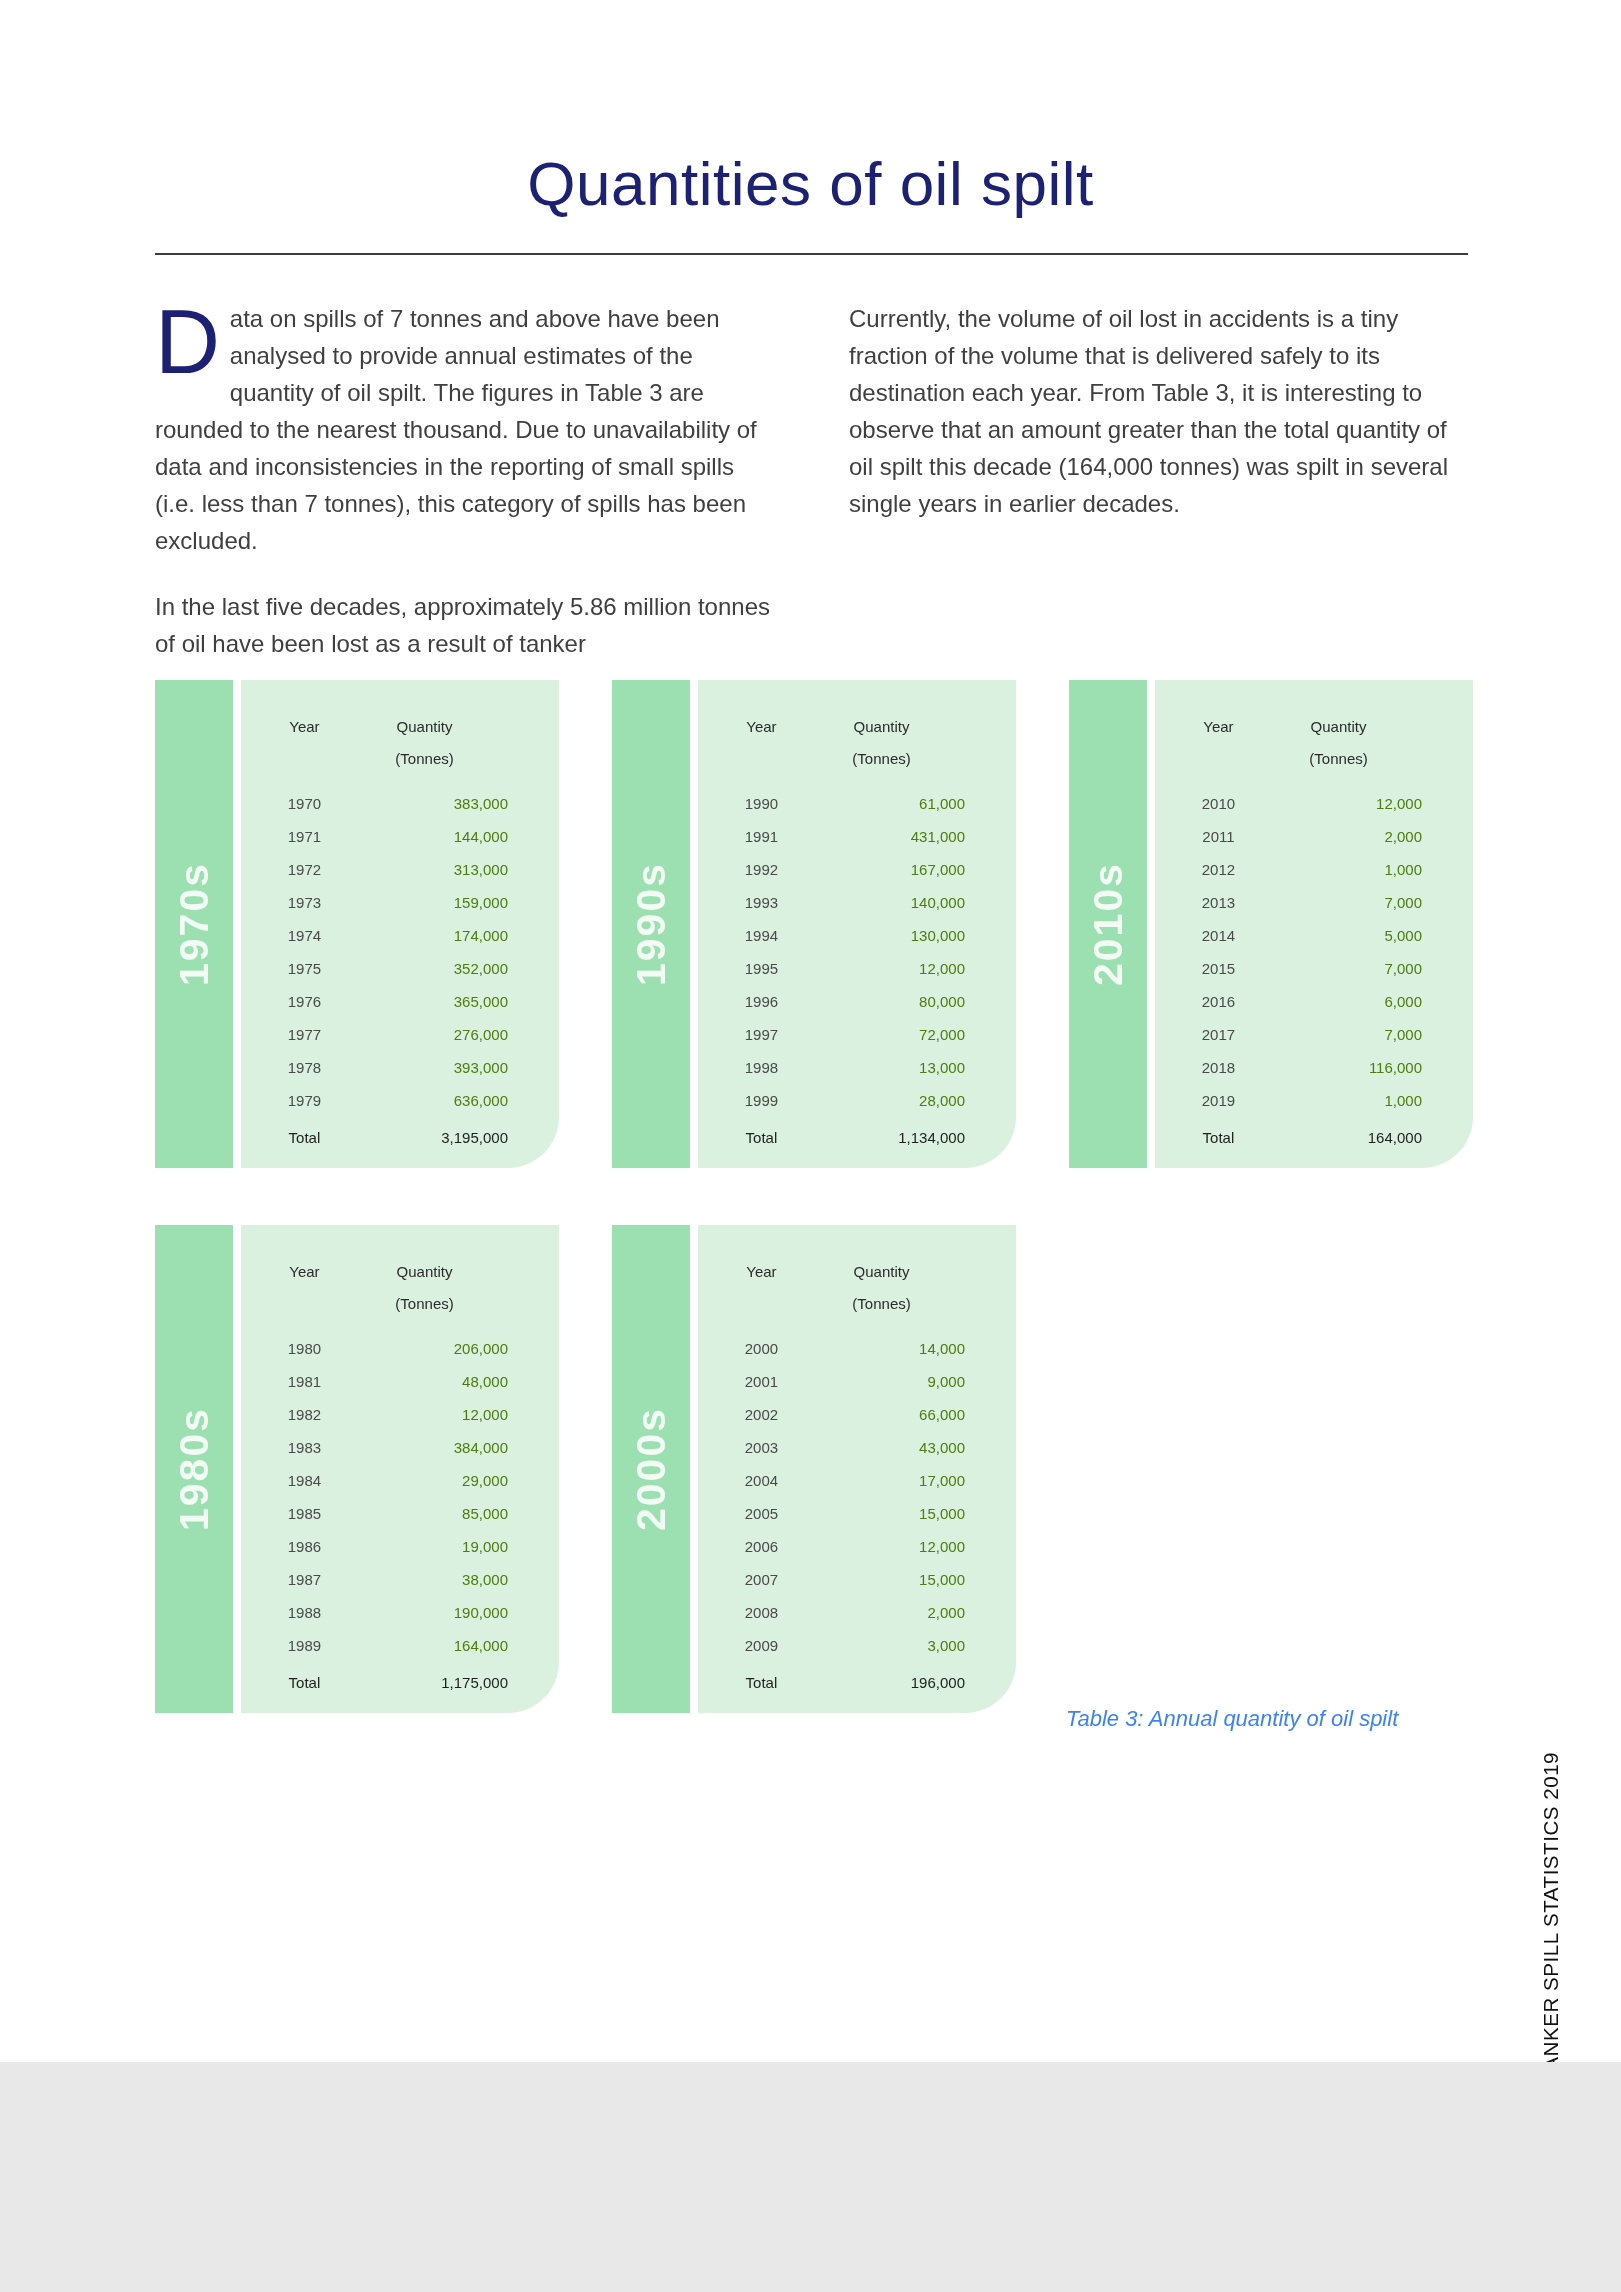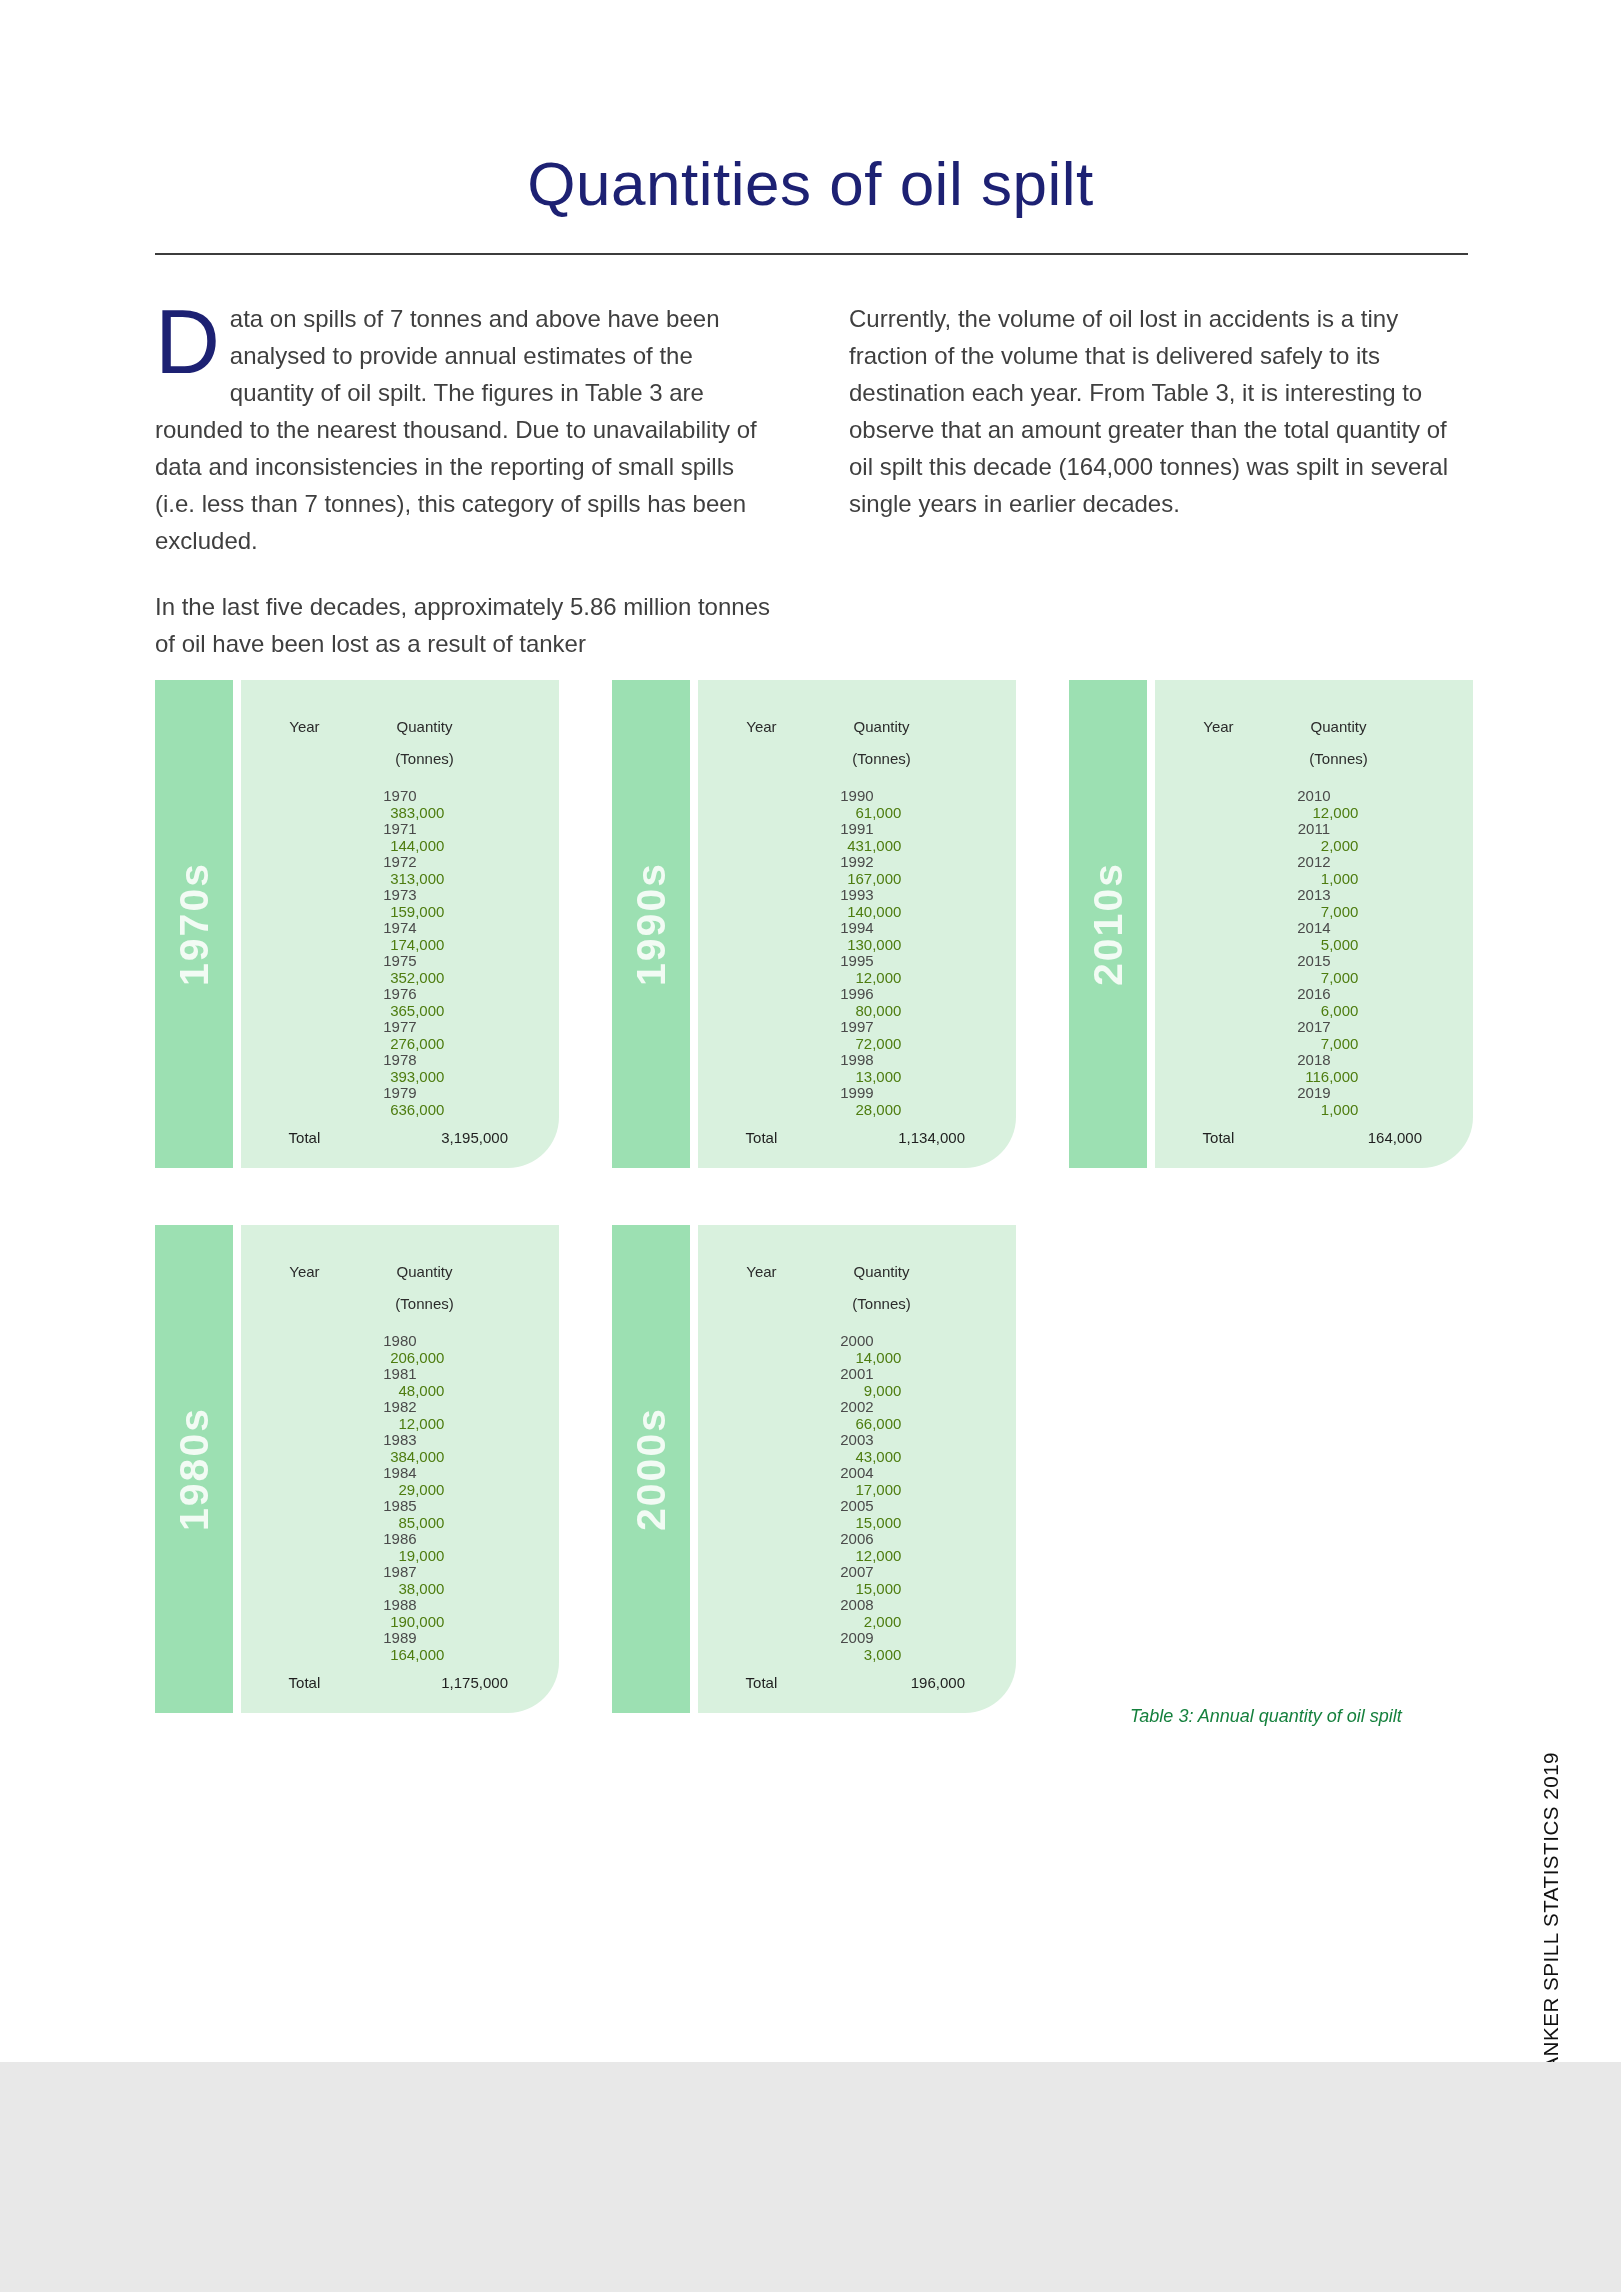--- a/index.html
+++ b/index.html
@@ -43,28 +43,28 @@
     writing-mode:vertical-rl; transform:rotate(180deg);
     color:#f2fbf4; font-size:41px; font-weight:700; letter-spacing:2px;
   }
   .dbody {
     flex:1; background:#d9f1de; border-bottom-right-radius:51px;
     padding-top:31px; box-sizing:border-box; font-size:15px; color:#2f2f2f;
   }
   .thead { display:flex; line-height:32px; margin-bottom:11.8px; color:#2b2b2b; }
   .th-year { width:40%; text-align:center; }
   .th-qty  { width:60%; text-align:center; padding-right:78px; box-sizing:border-box; }
-  .trow { display:flex; height:33px; align-items:center;flex-direction:column; }
+  .trow { display:flex; height:33px; align-items:center; }
   .tcell.yr  { width:40%; text-align:center; color:#4a4a4a; }
   .tcell.qty { width:60%; text-align:right; padding-right:51px; box-sizing:border-box; color:#4d7c0f; }
   .trow-total { display:flex; margin-top:11.8px; font-weight:400; color:#1f1f1f;align-items:flex-end; }
   .trow-total .tcell.yr, .trow-total .tcell.qty { color:#1f1f1f; }
   .table-caption {
-    position:absolute; top:1706px; left:1130px; width:404px;
-    font-size:18px; font-style:italic; color:#15803d;
+    position:absolute; top:1706px; left:1066px; width:404px;
+    font-size:22px; font-style:italic; color:#3b82f6;
   }
   
   .sidebar-vertical {
     position:absolute; left:1539px; top:1661px; height:461px; width:27.4px;
     writing-mode:vertical-rl; transform:rotate(180deg);
     font-size:20.6px; color:#111; letter-spacing:0.5px; z-index:6;
   }
   .corner-bar {
     position:absolute; left:1543px; top:2137px; width:78px; height:31px;
     background:#1b2581; z-index:6;

